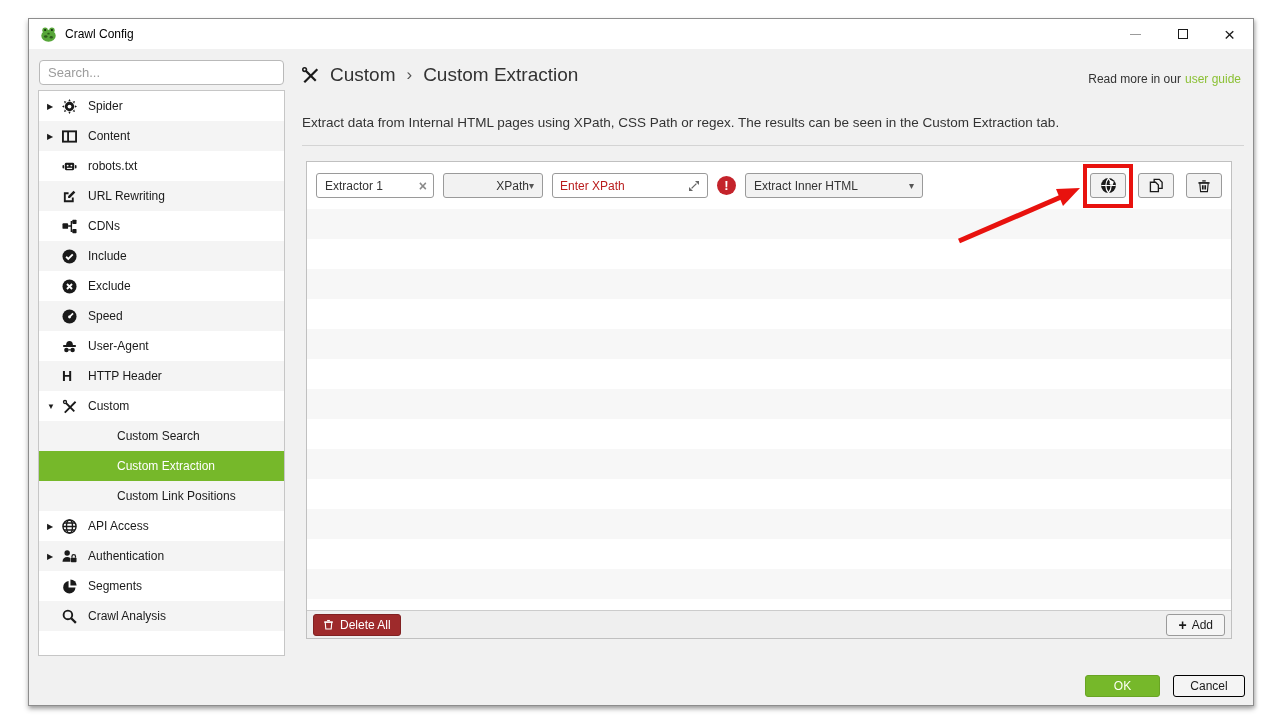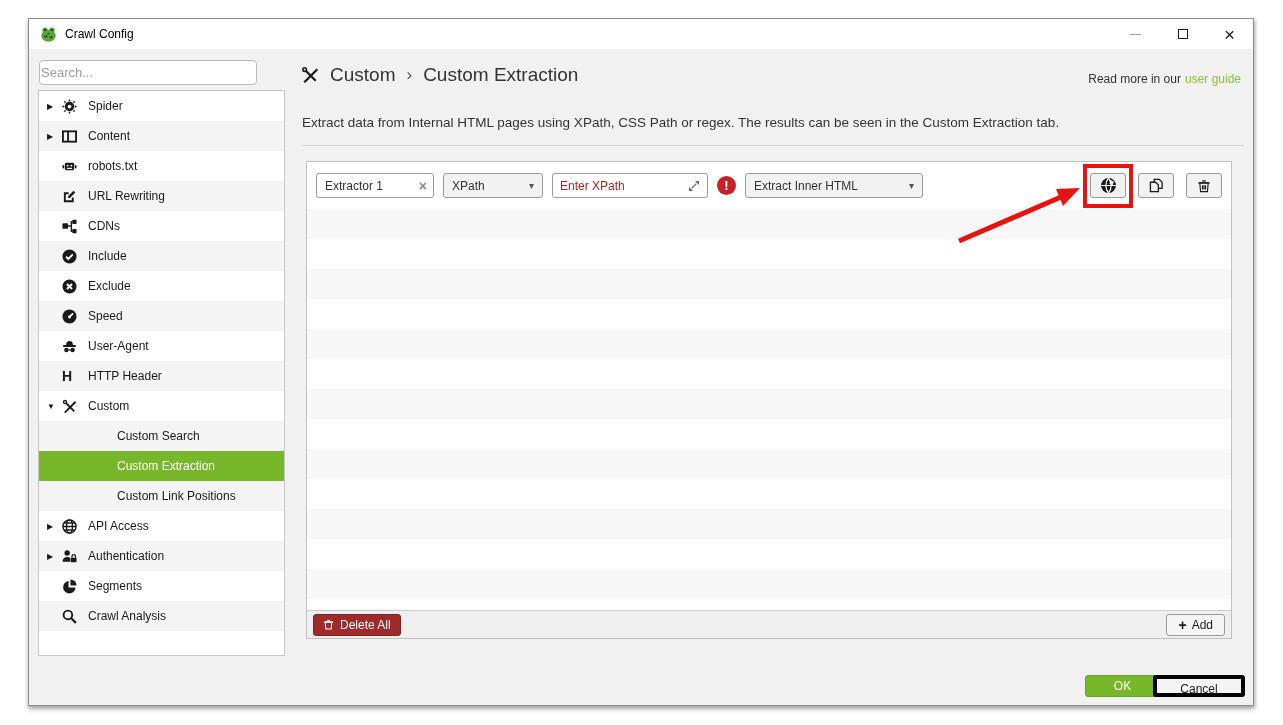--- a/index.html
+++ b/index.html
@@ -17,22 +17,22 @@
   
   .titlebar { position:absolute; left:0; top:0; right:0; height:30px; background:#fff;
     display:flex; align-items:center; padding-left:11px; }
   .title-text { font-size:12px; color:#000; margin-left:8px; }
   .win-controls { margin-left:auto; display:flex; height:100%; }
   .win-btn { width:47px; height:100%; display:flex; align-items:center; justify-content:center; cursor:default; }
   .min-bar { width:11px; height:1px; background:#9b9b9b; }
   .max-sq { width:10px; height:10px; border:1.4px solid #1a1a1a; }
   .close-x { font-size:19px; color:#1a1a1a; line-height:1; font-weight:400; }
   
-  .search-input { position:absolute; left:10px; top:41px; width:218px; height:25px;
-    border:1px solid #b9b9b9; border-radius:4px; padding:0 1px; font-size:13px; color:#333;
+  .search-input { position:absolute; left:10px; top:41px; width:245px; height:25px;
+    border:1px solid #b9b9b9; border-radius:4px; padding:0 8px; font-size:13px; color:#333;
     background:#fff; outline:none; font-family:"Liberation Sans",sans-serif; }
   .search-input::placeholder { color:#9c9c9c; }
   .tree { position:absolute; left:9px; top:71px; width:247px; height:566px;
     background:#fff; border:1px solid #c6c6c6; overflow:hidden; }
   .srow { height:30px; display:flex; align-items:center; padding-left:8px; font-size:12px; color:#1a1a1a; }
   .srow:nth-child(even) { background:#f4f4f4; }
   .srow.selected { background:#76b82a; color:#fff; }
   .arr { width:15px; font-size:8px; color:#1a1a1a; flex:0 0 15px; }
   .ric { width:26px; flex:0 0 26px; display:flex; align-items:center; }
   .ric svg { display:block; }
@@ -50,21 +50,21 @@
   .panel { position:absolute; left:277px; top:142px; width:926px; height:478px;
     background:#fff; border:1px solid #c0c0c0; }
   .ctrl { height:47px; display:flex; align-items:center; padding:0 9px; gap:9px; background:#fff; }
   .ibox { height:25px; border:1px solid #9a9a9a; border-radius:3px; background:#fff;
     display:flex; align-items:center; font-size:12px; color:#333; }
   .name-wrap { width:118px; padding:0 6px 0 2px; justify-content:space-between; }
   .bare { border:none; outline:none; width:86px; font-size:12px; color:#333; padding:0 0 0 6px;
     font-family:"Liberation Sans",sans-serif; background:transparent; }
   .clear-x { color:#8a8a8a; font-size:14px; font-weight:700; line-height:1; cursor:pointer; }
   .sel { background:#f2f2f2; cursor:pointer; }
-  .type-sel { width:100px; padding:0 8px; justify-content:space-between; }
+  .type-sel { width:100px; padding:0 8px; justify-content:flex-end; }
   .out-sel { width:178px; padding:4px 8px; justify-content:space-between; }
   .dd-arrow { color:#555; font-size:10px; }
   .xpath-wrap { width:156px; padding:0 7px; justify-content:space-between; }
   .ph { color:#b91c1c; }
   .err-badge { width:19px; height:19px; border-radius:50%; background:#c4232b; color:#fff;
     font-weight:700; font-size:13px; display:flex; align-items:center; justify-content:center; }
   .btn-group { margin-left:auto; display:flex; align-items:center; gap:12px; }
   .tool-btn { width:36px; height:25px; border:1px solid #9a9a9a; border-radius:3px;
     background:#f2f2f2; display:flex; align-items:center; justify-content:center; cursor:pointer; }
   .globe-wrap { position:relative; }
@@ -75,22 +75,22 @@
     display:flex; align-items:center; padding:0 6px; }
   .del-btn { height:22px; background:#9e2a2b; border:1px solid #802122; border-radius:3px;
     color:#fff; font-size:12px; display:flex; align-items:center; gap:6px; padding:0 9px; cursor:pointer;justify-content:flex-end; }
   .add-btn { margin-left:auto; height:22px; background:#f5f5f5; border:1px solid #9a9a9a; border-radius:3px;
     font-size:12px; color:#1a1a1a; display:flex; align-items:center; gap:5px; padding:0 11px; cursor:pointer; }
   .plus { font-weight:700; font-size:14px; line-height:1; }
   
   .ok-btn { position:absolute; right:93px; bottom:8px; width:75px; height:22px; background:#76b82a;
     border:1px solid #69a424; border-radius:3px; color:#fdfff5; font-size:12px; text-align:center;
     line-height:20px; cursor:pointer; }
-  .cancel-btn { position:absolute; right:8px; bottom:8px; width:92px; height:22px; background:#f4f4f4;
-    border:4px solid #000000; border-radius:3px; color:#1a1a1a; font-size:12px; text-align:center;
+  .cancel-btn { position:absolute; right:8px; bottom:8px; width:72px; height:22px; background:#f4f4f4;
+    border:1px solid #000000; border-radius:3px; color:#1a1a1a; font-size:12px; text-align:center;
     line-height:20px; cursor:pointer; }
   .arrow-overlay { position:absolute; left:0; top:0; pointer-events:none; }
 </style>
 </head>
 <body>
 
 <div class="dialog">
 
   <div class="titlebar">
     <svg width="17" height="17" viewBox="0 0 16 16">

